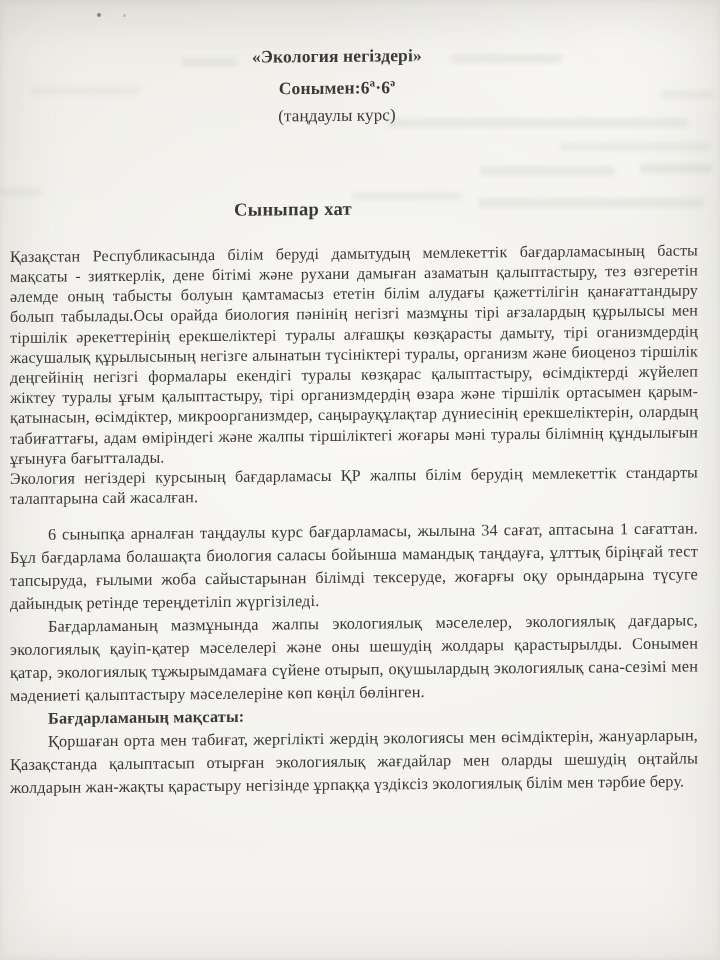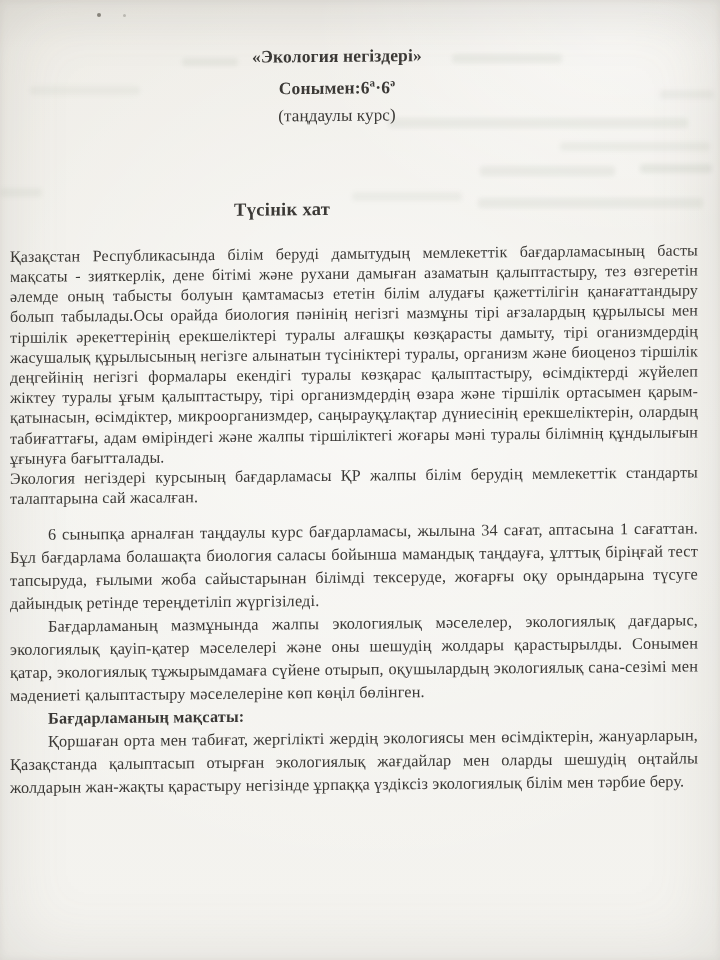--- a/index.html
+++ b/index.html
@@ -62,21 +62,21 @@
   <span class="speck light" style="left:123px;top:14px;"></span>
 
   <div class="content">
 
     <div class="title-block">
       <div class="title-line">«Экология негіздері»</div>
       <div class="title-line"><span>Сонымен:6</span><sup>а</sup><span class="dot-sep">·</span><span style="font-weight:bold">6</span><sup>ә</sup></div>
       <div class="subtitle-line">(таңдаулы курс)</div>
     </div>
 
-    <div class="section-heading">Түсінік хат</div>
+    <div class="section-heading">Сыныпар хат</div>
 
     <div class="body-text">
       <p class="tight">Қазақстан Республикасында білім беруді дамытудың  мемлекеттік бағдарламасының басты мақсаты - зияткерлік, дене бітімі және рухани дамыған азаматын қалыптастыру, тез өзгеретін әлемде оның табысты болуын қамтамасыз ететін білім алудағы қажеттілігін қанағаттандыру болып табылады.Осы орайда биология пәнінің негізгі мазмұны тірі ағзалардың құрылысы мен тіршілік әрекеттерінің ерекшеліктері туралы алғашқы көзқарасты дамыту, тірі оганизмдердің жасушалық құрылысының негізге алынатын түсініктері туралы, организм және биоценоз тіршілік деңгейінің негізгі формалары екендігі туралы көзқарас қалыптастыру, өсімдіктерді жүйелеп жіктеу туралы ұғым қалыптастыру, тірі организмдердің өзара және тіршілік ортасымен қарым-қатынасын, өсімдіктер, микроорганизмдер, саңырауқұлақтар дүниесінің ерекшеліктерін, олардың табиғаттағы, адам өміріндегі және жалпы тіршіліктегі жоғары мәні туралы білімнің құндылығын ұғынуға бағытталады.</p>
       <p class="tight">Экология негіздері курсының бағдарламасы ҚР жалпы білім берудің мемлекеттік стандарты талаптарына сай жасалған.</p>
       <p class="loose gap-top indent">6 сыныпқа арналған таңдаулы курс бағдарламасы, жылына 34 сағат, аптасына 1 сағаттан.  Бұл бағдарлама болашақта биология  саласы бойынша мамандық таңдауға, ұлттық біріңғай тест тапсыруда, ғылыми жоба сайыстарынан білімді тексеруде, жоғарғы оқу орындарына түсуге дайындық ретінде тереңдетіліп жүргізіледі.</p>
       <p class="loose indent">Бағдарламаның мазмұнында жалпы экологиялық мәселелер, экологиялық дағдарыс, экологиялық қауіп-қатер мәселелері және оны шешудің жолдары қарастырылды. Сонымен қатар, экологиялық тұжырымдамаға сүйене отырып, оқушылардың экологиялық сана-сезімі мен мәдениеті қалыптастыру мәселелеріне көп көңіл бөлінген.</p>
       <p class="loose indent goal-heading">Бағдарламаның мақсаты:</p>
       <p class="loose indent">Қоршаған орта мен табиғат, жергілікті жердің экологиясы мен өсімдіктерін, жануарларын, Қазақстанда қалыптасып отырған экологиялық жағдайлар мен оларды шешудің оңтайлы жолдарын жан-жақты қарастыру негізінде ұрпаққа үздіксіз экологиялық білім мен тәрбие беру.</p>
     </div>
 

